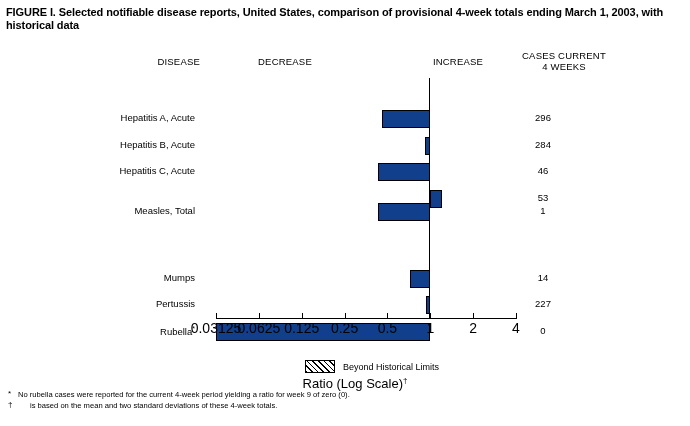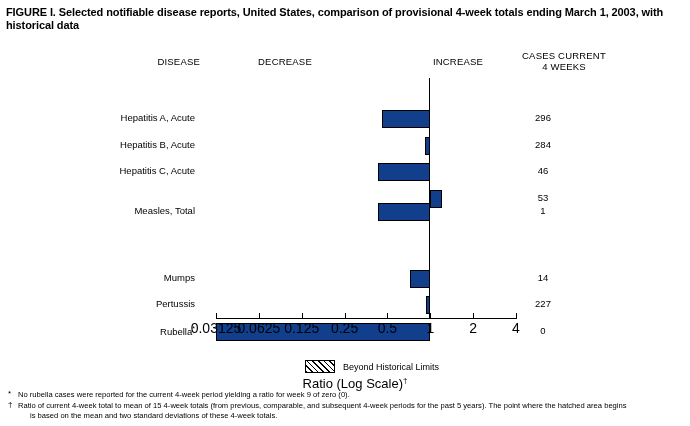--- a/index.html
+++ b/index.html
@@ -202,21 +202,21 @@
   <span>Ratio (Log Scale)</span><sup>†</sup>
 </div>
 
 <div id="legend">
   <span id="legend-swatch"></span>
   <span>Beyond Historical Limits</span>
 </div>
 
 <div id="footnotes">
     <div class="fn"><span class="fn-mark">*</span><span>No rubella cases were reported for the current 4-week period yielding a ratio for week 9 of zero (0).</span></div>
-    <div class="fn"><span class="fn-mark">†</span><span>Ratio of current 4-week total to mean of 15 4-week totals (from previous, comparable, and subsequent 4-week periods for the past 5 years). The point where the hatched area begins</span><div class="fn-cont">is based on the mean and two standard deviations of these 4-week totals.</div></div>
+    <div class="fn"><span class="fn-mark">†</span><div class="fn-cont">is based on the mean and two standard deviations of these 4-week totals.</div></div>
   </div>
 
 <div class="tick" style="left: 216px;"></div>
 <div class="tick-label" style="left: 186px; width: 60px;">0.03125</div>
 <div class="tick" style="left: 258.857px;"></div>
 <div class="tick-label" style="left: 228.857px; width: 60px;">0.0625</div>
 <div class="tick" style="left: 301.714px;"></div>
 <div class="tick-label" style="left: 271.714px; width: 60px;">0.125</div>
 <div class="tick" style="left: 344.571px;"></div>
 <div class="tick-label" style="left: 314.571px; width: 60px;">0.25</div>

